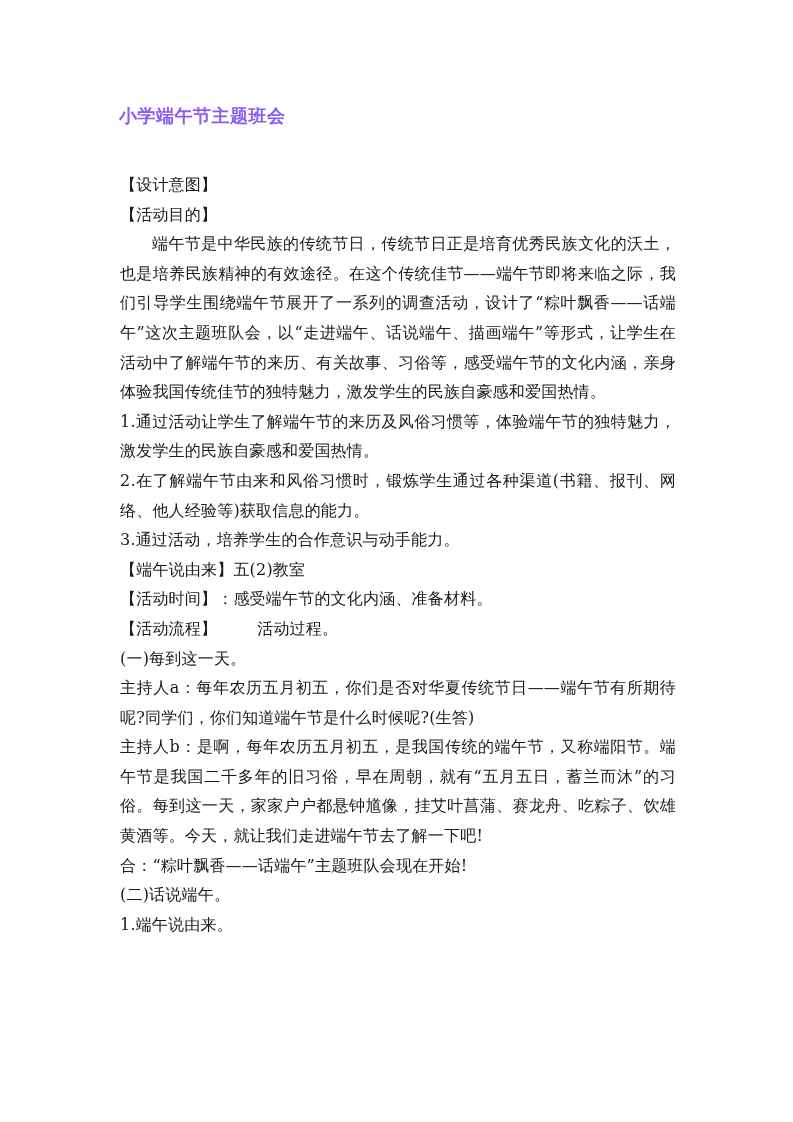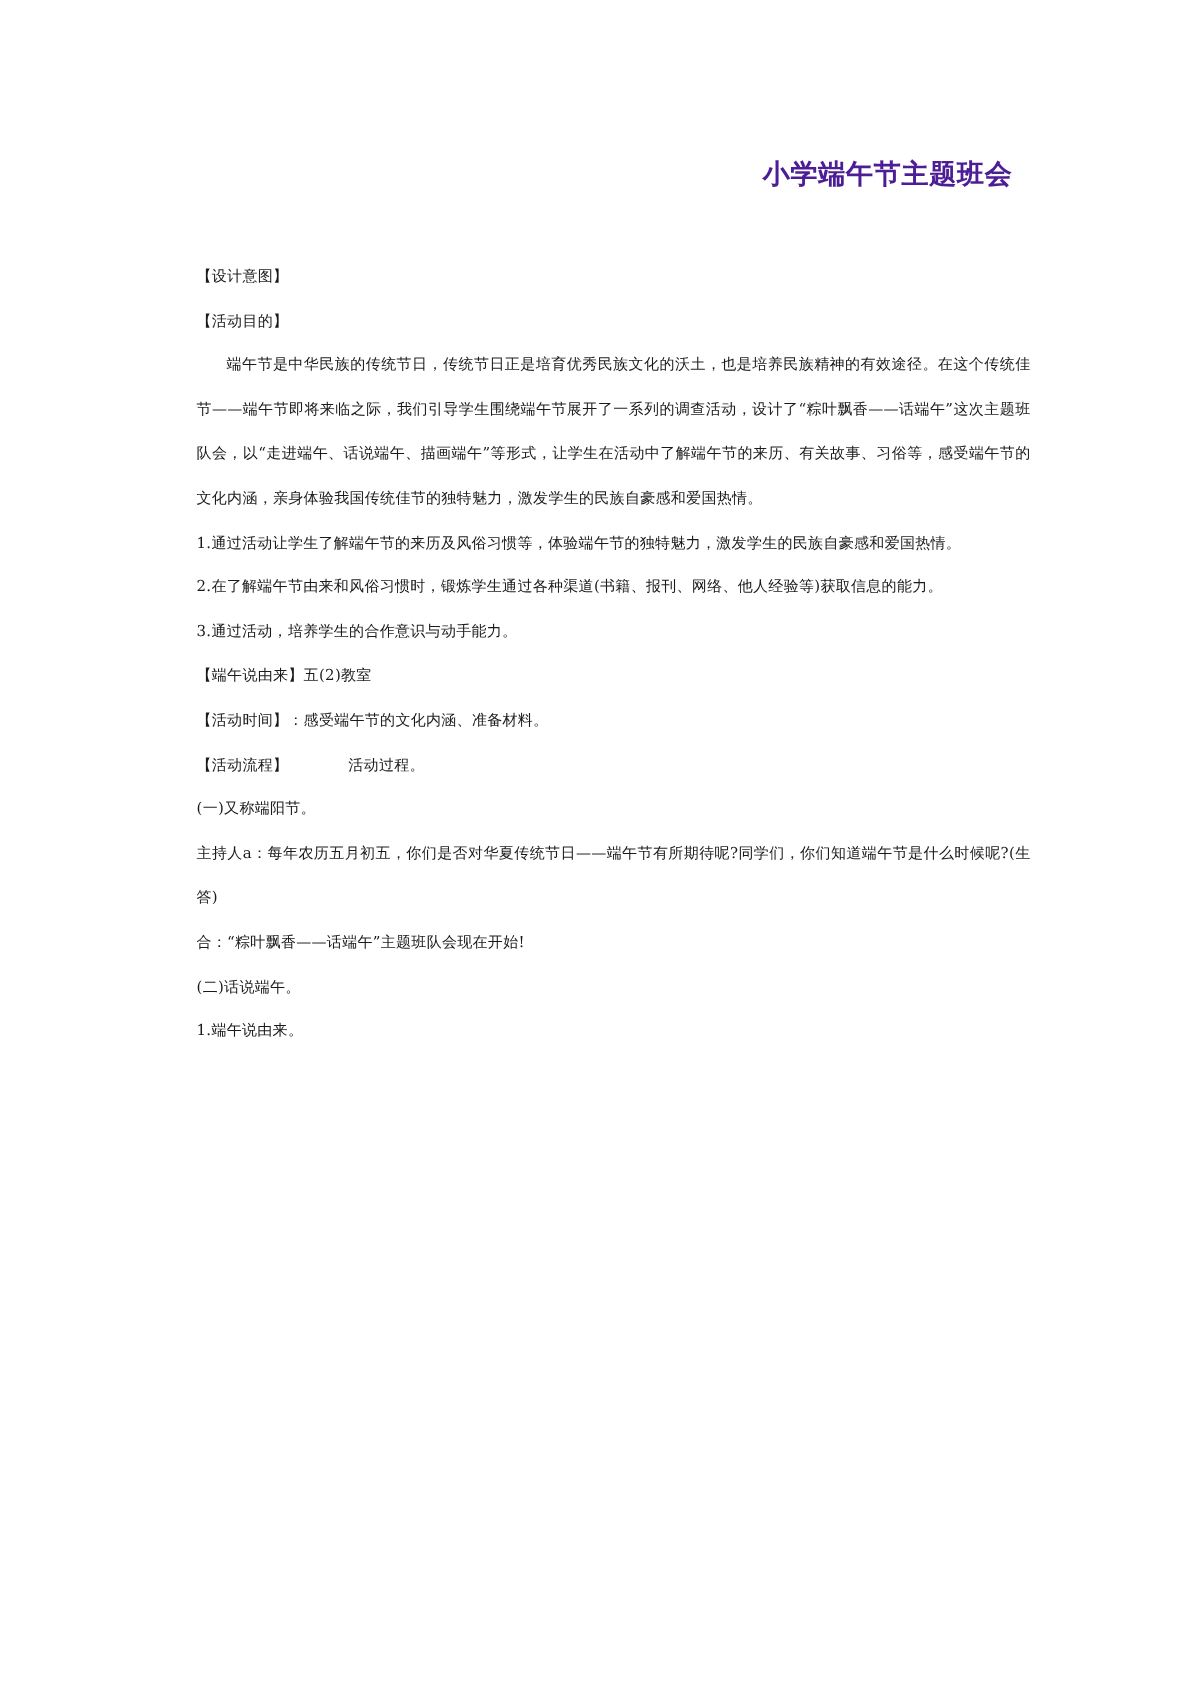--- a/index.html
+++ b/index.html
@@ -19,33 +19,33 @@
     position: absolute;
     left: 119px;
     top: 0;
     width: 556px;
   }
   .title {
     position: absolute;
     left: 0;
     width: 556px;
     top: 104px;
-    text-align: right;
+    text-align: left;
     font-family: "DejaVu Sans", "Liberation Sans", sans-serif;
     font-weight: bold;
     font-size: 18px;
     letter-spacing: 0.5px;
-    color: #4c1d95;
+    color: #8b5cf6;
   }
   .body-text {
     position: absolute;
-    left: 12px;
+    left: 1px;
     top: 170px;
     width: 556px;
-    font-size: 10px;
+    font-size: 16px;
     line-height: 29.6px;
     text-align: justify;
     text-justify: inter-character;
     letter-spacing: 0.2px;
   }
   .para {
     margin: 0;
     padding: 0;
   }
   .indent {
@@ -71,20 +71,21 @@
     <p class="para">2.在了解端午节由来和风俗习惯时，锻炼学生通过各种渠道(书籍、报刊、网络、他人经验等)获取信息的能力。</p>
     <p class="para">3.通过活动，培养学生的合作意识与动手能力。</p>
 
 
     <p class="para"><span>【端午说由来】</span><span>五(2)教室</span></p>
 
     <p class="para"><span>【活动时间】</span><span>：感受端午节的文化内涵、准备材料。</span></p>
 
     <p class="para"><span>【活动流程】</span><span class="flow-gap"></span><span>活动过程。</span></p>
 
-    <p class="para">(一)又称端阳节。</p>
+    <p class="para">(一)每到这一天。</p>
     <p class="para">主持人a：每年农历五月初五，你们是否对华夏传统节日——端午节有所期待呢?同学们，你们知道端午节是什么时候呢?(生答)</p>
+    <p class="para">主持人b：是啊，每年农历五月初五，是我国传统的端午节，又称端阳节。端午节是我国二千多年的旧习俗，早在周朝，就有“五月五日，蓄兰而沐”的习俗。每到这一天，家家户户都悬钟馗像，挂艾叶菖蒲、赛龙舟、吃粽子、饮雄黄酒等。今天，就让我们走进端午节去了解一下吧!</p>
     <p class="para">合：“粽叶飘香——话端午”主题班队会现在开始!</p>
 
     <p class="para">(二)话说端午。</p>
     <p class="para">1.端午说由来。</p>
   </div>
 </div>
 
 </body></html>

